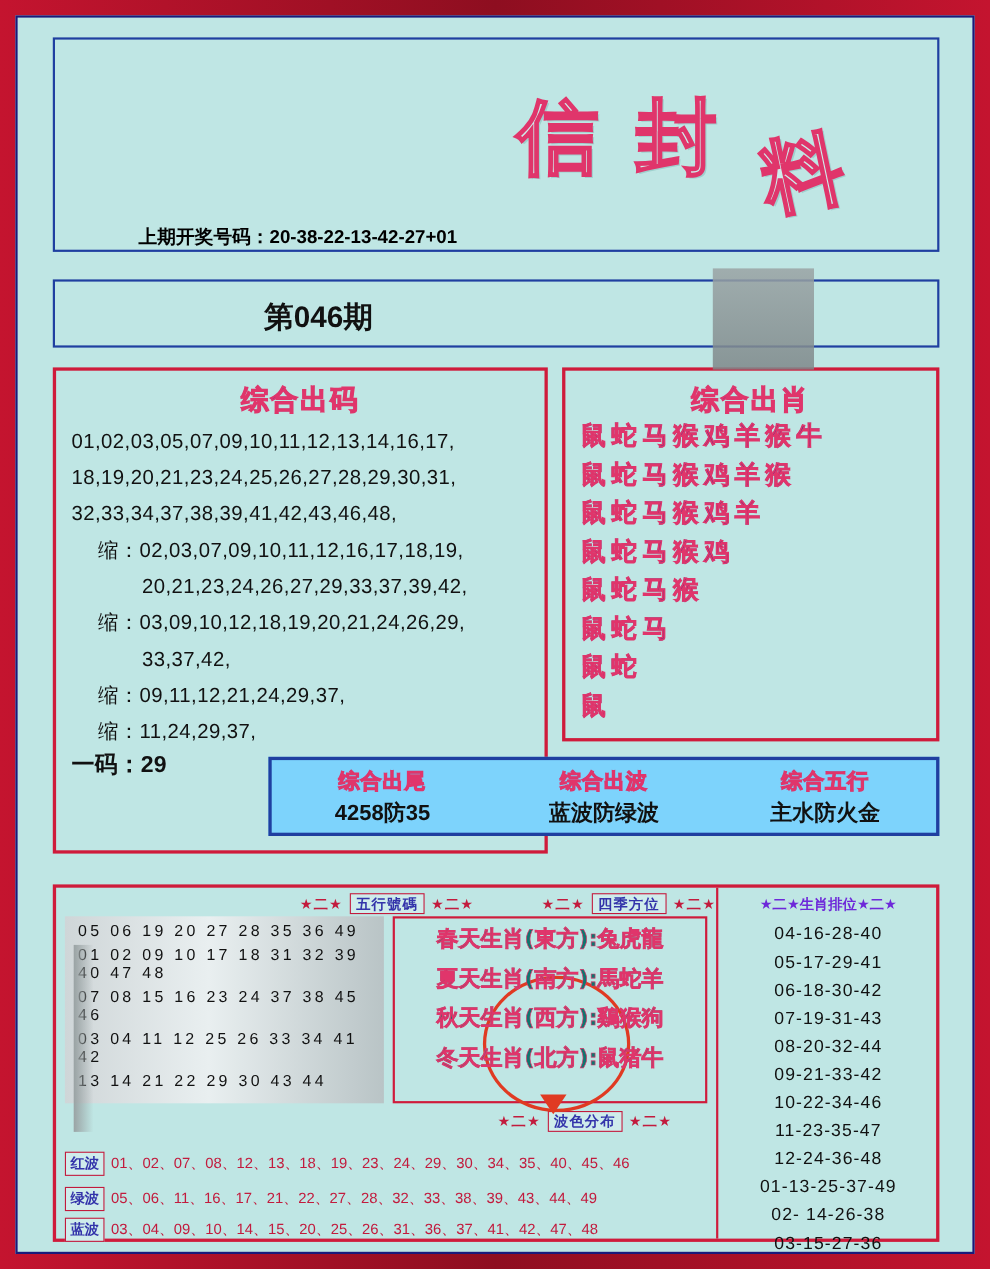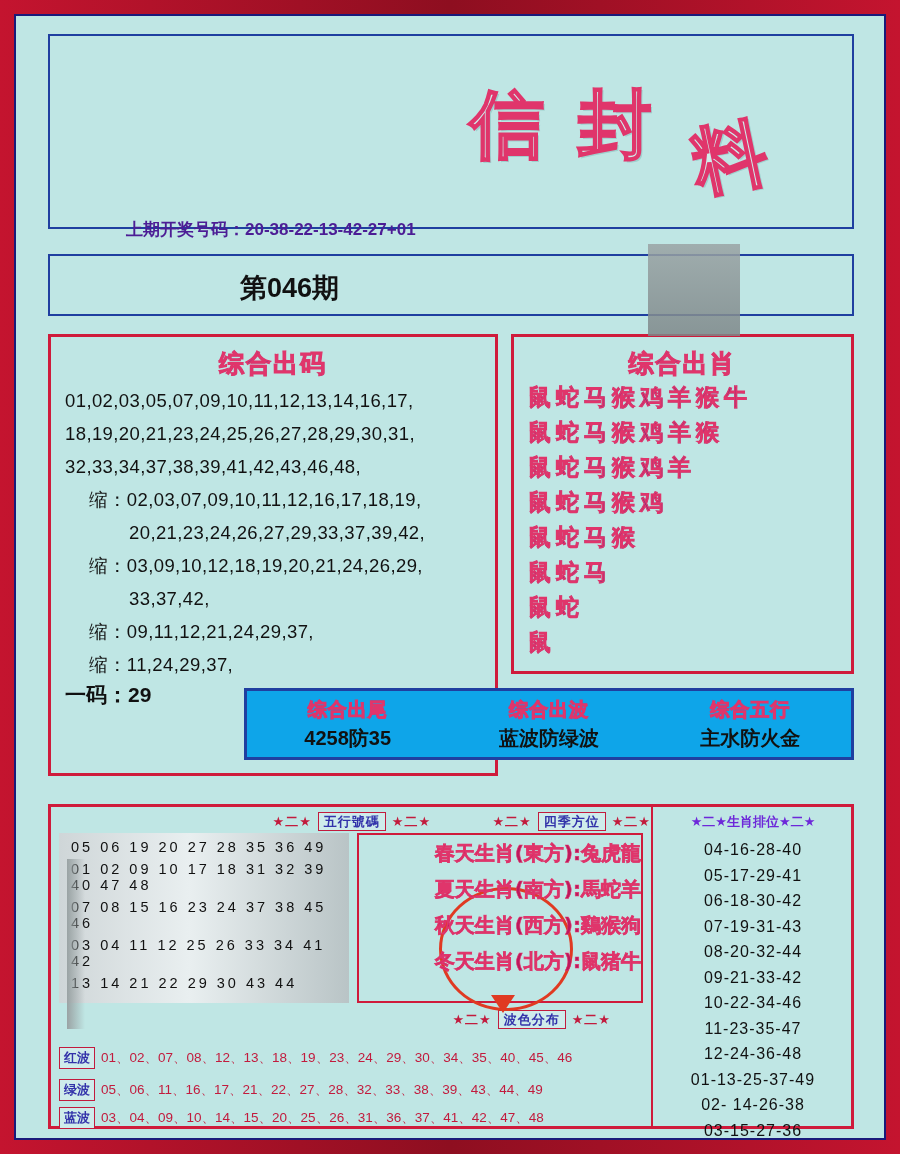--- a/index.html
+++ b/index.html
@@ -34,22 +34,22 @@
     font-size:74px;font-weight:bold;
     letter-spacing:34px;
     color:#cfeceb;
     -webkit-text-stroke:2px #e0356b;
     text-shadow:2px 2px 0 #9fd0ce;
     font-family:"DejaVu Sans",sans-serif;
     white-space:nowrap;
   }
   .logo .c3{display:inline-block;transform:rotate(-12deg) translateY(30px);}
   .last-draw{
-    position:absolute;left:110px;top:202px;
-    font-size:17px;color:#4c1d95;font-weight:bold;
+    position:absolute;left:110px;top:188px;
+    font-size:17px;color:#000000;font-weight:bold;
     white-space:nowrap;
   }
   .issue-box{
     position:absolute;left:32px;top:238px;width:806px;height:62px;
     border:2px solid #1f3fa0;box-sizing:border-box;
     background:#bfe6e4;
     text-decoration:underline;
   }
   .issue-text{
     position:absolute;left:190px;top:14px;
@@ -88,21 +88,21 @@
     font-size:23px;font-weight:bold;color:#1b2f8f;
     -webkit-text-stroke:.7px #e0356b;
     font-family:"DejaVu Sans",sans-serif;
     padding-left:14px;line-height:35px;letter-spacing:5px;
     white-space:nowrap;
   }
   
   .tri-box{
     position:absolute;left:228px;top:672px;width:610px;height:72px;
     border:3px solid #1f3fa0;box-sizing:border-box;
-    background:#0ea5e9;
+    background:#7dd3fc;
     display:flex;
   }
   .tri-cell{flex:1;text-align:center;}
   .tri-t{
     font-size:19px;font-weight:bold;color:#2b3fa8;
     -webkit-text-stroke:1px #e0356b;
     font-family:"DejaVu Sans",sans-serif;
     margin-top:6px;letter-spacing:1px;
   }
   .tri-v{font-size:20px;font-weight:bold;color:#111;margin-top:2px;}
@@ -131,24 +131,24 @@
     position:absolute;left:8px;top:26px;width:290px;height:170px;
     background:linear-gradient(90deg,#cfd6d8 0%,#e9eff0 45%,#b9c4c6 100%);
   }
   .wx-row{font-size:14.5px;color:#111;padding:6px 0 0 12px;letter-spacing:3px;}
   .season-panel{
     position:absolute;left:306px;top:26px;width:286px;height:170px;
     border:2px solid #cf1b3b;box-sizing:border-box;
     background:#bfe6e4;
   }
   .season-row{
-    font-size:20px;font-weight:bold;color:#be185d;
+    font-size:20px;font-weight:bold;color:#0f766e;
     -webkit-text-stroke:.6px #e0356b;
     font-family:"DejaVu Sans",sans-serif;
-    text-align:right;line-height:36px;
+    text-align:center;line-height:36px;
     position:relative;z-index:2;
   }
   .circle{
     position:absolute;left:80px;top:52px;width:128px;height:118px;
     border:3px solid #e03a22;border-radius:50%;
     z-index:1;
   }
   .arrow{
     position:absolute;left:132px;top:160px;width:0;height:0;
     border-left:12px solid transparent;border-right:12px solid transparent;

